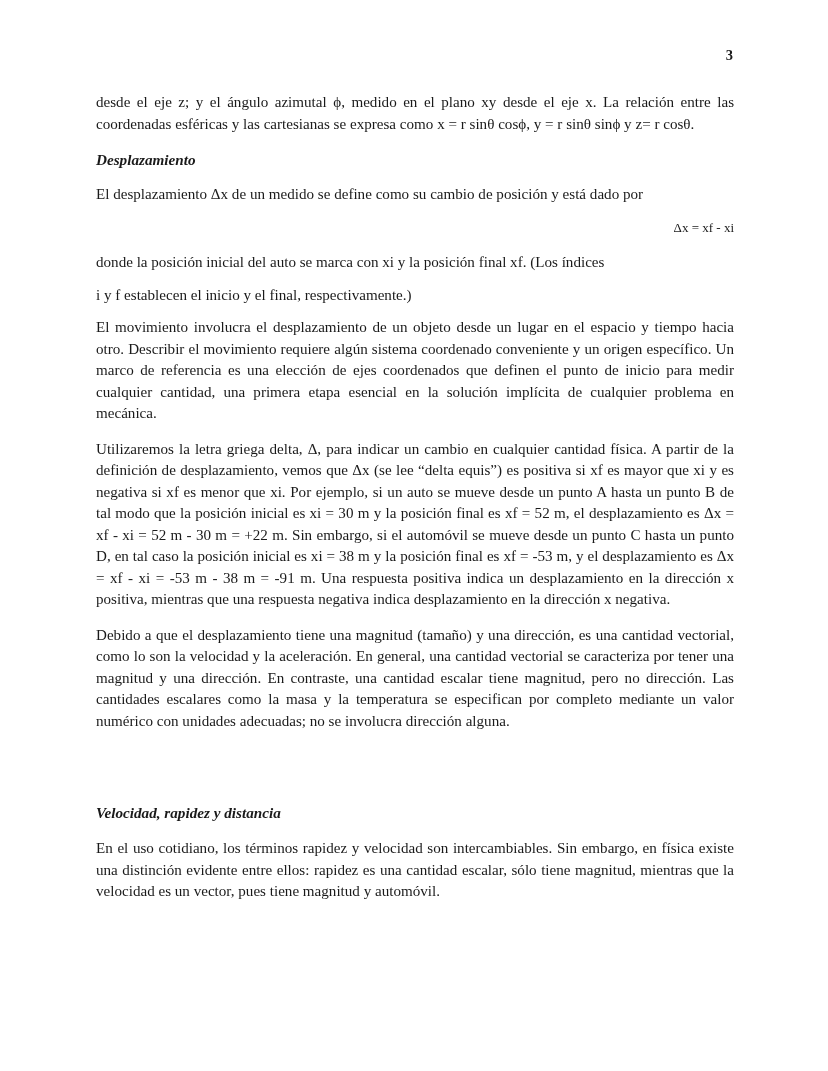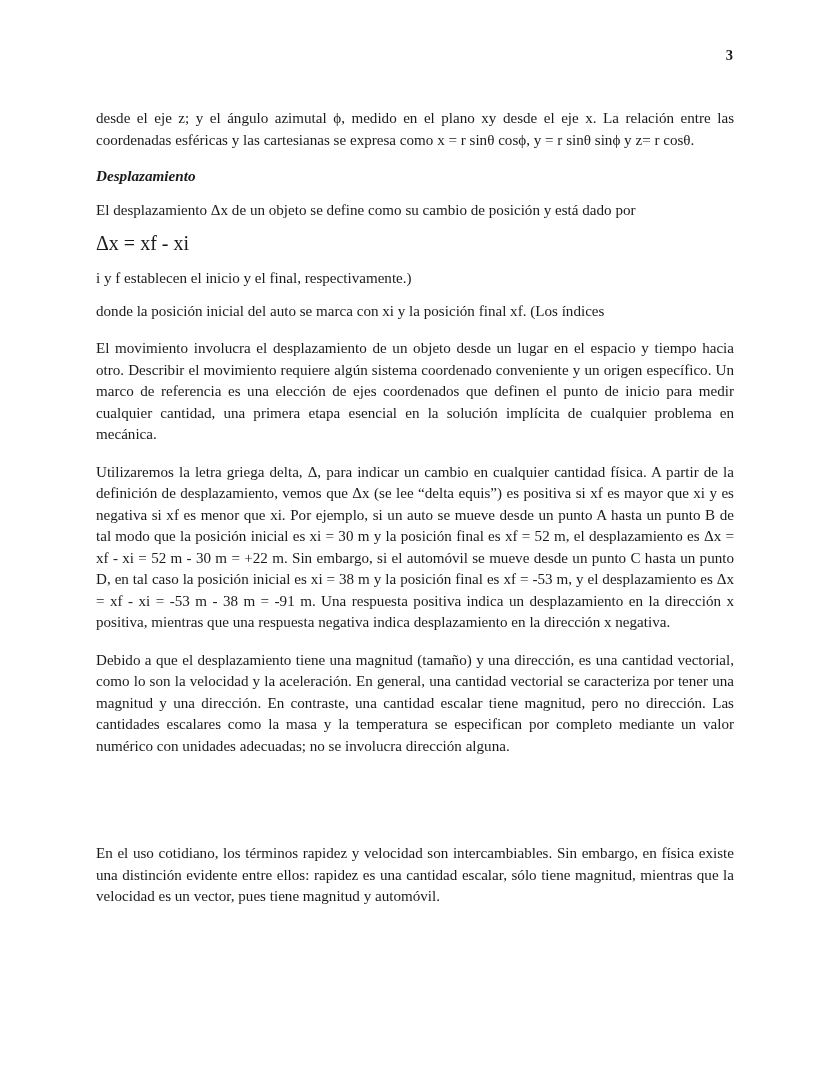--- a/index.html
+++ b/index.html
@@ -26,40 +26,40 @@
     color: #1a1a1a;
     letter-spacing: 0;
   }
   .content {
     position: absolute;
     left: 96px;
     top: 92px;
     width: 638px;
   }
   p.body {
-    margin: 16px 0 14px 0;
+    margin: 0 0 14px 0;
     font-size: 15.1px;
     line-height: 21.5px;
     text-align: justify;
     text-justify: inter-word;
     hyphens: none;
   }
   h2.section {
     margin: 12px 0 14px 0;
     font-size: 15.2px;
     line-height: 21px;
     font-weight: bold;
     text-align: left;
     font-style: italic;
   }
   p.equation {
     margin: 0 0 14px 0;
-    font-size: 20px;
+    font-size: 13px;
     line-height: 21.5px;
-    text-align: left;
+    text-align: right;
   }
   p.plain {
     margin: 0 0 11px 0;
     font-size: 15.1px;
     line-height: 21.5px;
     text-align: left;
   }
   .gap-large {
     height: 56px;
   }
@@ -73,34 +73,35 @@
 <div class="page">
 
   <div class="page-number">3</div>
 
   <div class="content">
 
     <p class="body">desde el eje z; y el ángulo azimutal ϕ, medido en el plano xy desde el eje x. La relación entre las coordenadas esféricas y las cartesianas se expresa como x = r sinθ cosϕ, y = r sinθ sinϕ y z= r cosθ.</p>
 
     <h2 class="section">Desplazamiento</h2>
 
-    <p class="plain">El desplazamiento Δx de un objeto se define como su cambio de posición y está dado por</p>
+    <p class="plain">El desplazamiento Δx de un medido se define como su cambio de posición y está dado por</p>
 
     <p class="equation">Δx = xf - xi</p>
 
+    <p class="plain">donde la posición inicial del auto se marca con xi y la posición final xf. (Los índices</p>
+
     <p class="plain">i y f establecen el inicio y el final, respectivamente.)</p>
-
-    <p class="plain">donde la posición inicial del auto se marca con xi y la posición final xf. (Los índices</p>
 
     <p class="body">El movimiento involucra el desplazamiento de un objeto desde un lugar en el espacio y tiempo hacia otro. Describir el movimiento requiere algún sistema coordenado conveniente y un origen específico. Un marco de referencia es una elección de ejes coordenados que definen el punto de inicio para medir cualquier cantidad, una primera etapa esencial en la solución implícita de cualquier problema en mecánica.</p>
 
     <p class="body">Utilizaremos la letra griega delta, Δ, para indicar un cambio en cualquier cantidad física. A partir de la definición de desplazamiento, vemos que Δx (se lee “delta equis”) es positiva si xf es mayor que xi y es negativa si xf es menor que xi. Por ejemplo, si un auto se mueve desde un punto A hasta un punto B de tal modo que la posición inicial es xi = 30 m y la posición final es xf = 52 m, el desplazamiento es Δx = xf - xi = 52 m - 30 m = +22 m. Sin embargo, si el automóvil se mueve desde un punto C hasta un punto D, en tal caso la posición inicial es xi = 38 m y la posición final es xf = -53 m, y el desplazamiento es Δx = xf - xi = -53 m - 38 m = -91 m. Una respuesta positiva indica un desplazamiento en la dirección x positiva, mientras que una respuesta negativa indica desplazamiento en la dirección x negativa.</p>
 
     <p class="body">Debido a que el desplazamiento tiene una magnitud (tamaño) y una dirección, es una cantidad vectorial, como lo son la velocidad y la aceleración. En general, una cantidad vectorial se caracteriza por tener una magnitud y una dirección. En contraste, una cantidad escalar tiene magnitud, pero no dirección. Las cantidades escalares como la masa y la temperatura se especifican por completo mediante un valor numérico con unidades adecuadas; no se involucra dirección alguna.</p>
 
 
     <div class="gap-large"></div>
 
+    <h2 class="section second">Velocidad, rapidez y distancia</h2>
 
     <p class="body">En el uso cotidiano, los términos rapidez y velocidad son intercambiables. Sin embargo, en física existe una distinción evidente entre ellos: rapidez es una cantidad escalar, sólo tiene magnitud, mientras que la velocidad es un vector, pues tiene magnitud y automóvil.</p>
 
   </div>
 </div>
 
 </body></html>

